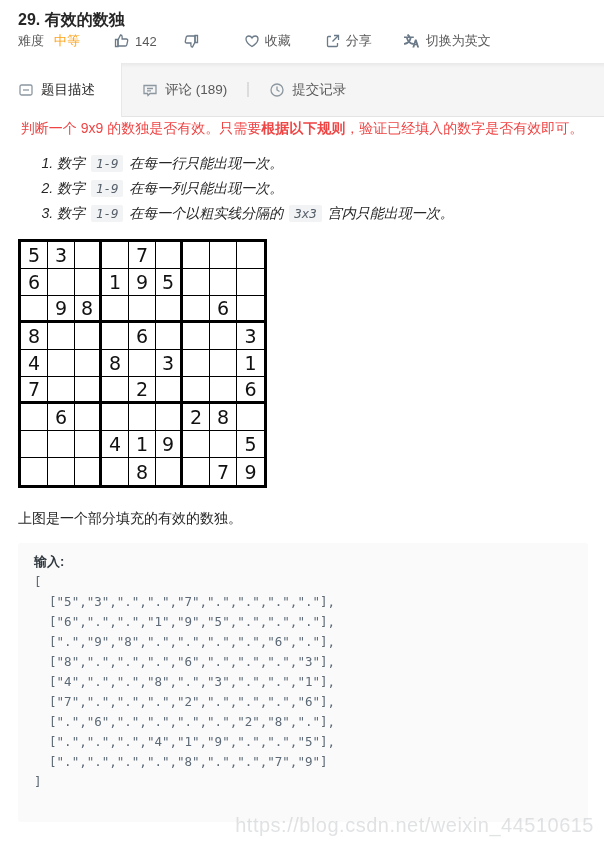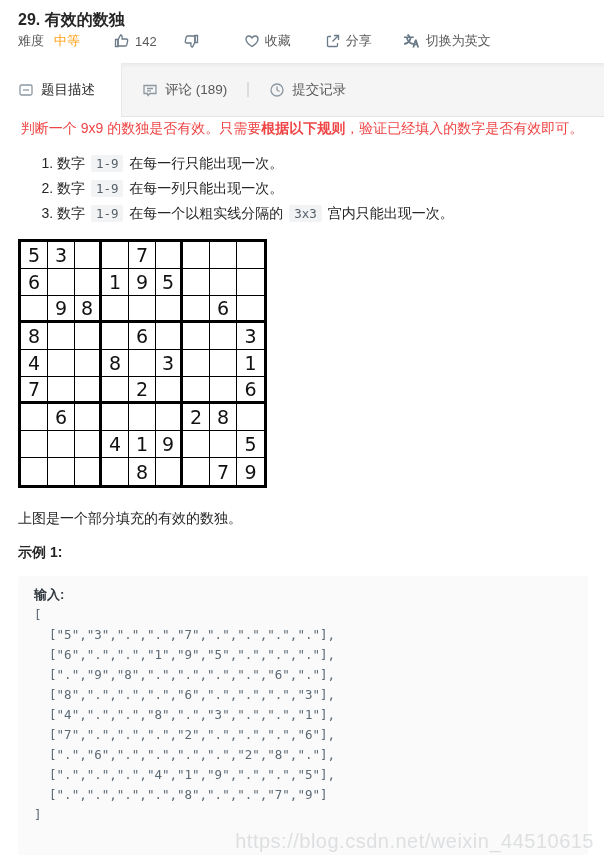--- a/index.html
+++ b/index.html
@@ -43,21 +43,21 @@
   
   .content { padding:0 18px; }
   .intro { line-height:22px; color:#ef4444;text-align:center; }
   .intro b { font-weight:bold; }
   code.inline {
     font-family:"DejaVu Sans Mono","Liberation Mono",monospace;
     font-size:12.5px; color:#56606b; background:#f2f3f4;
     padding:1px 5px; border-radius:2px; margin:0 2px;
   }
   ol.rules { margin:12px 0 0 21px; padding-left:18px; }
-  ol.rules li { line-height:25px; color:#262626; }
+  ol.rules li { line-height:25px; color:#262626;font-style:italic; }
   
   .sudoku {
     margin-top:13px; display:grid; grid-template-columns:repeat(9,27px);
     grid-auto-rows:27px; width:max-content; border:3px solid #000;
     background:#fff;
   }
   .sudoku .cell {
     border-right:1px solid #000; border-bottom:1px solid #000;
     display:flex; align-items:center; justify-content:center;
     font-family:"DejaVu Sans",sans-serif; font-size:19px; color:#111;
@@ -73,21 +73,21 @@
   .code-block {
     margin-top:14px; width:570px; background:#fafafa; border-radius:3px;
     padding:9px 16px 10px 16px;
     font-family:"DejaVu Sans Mono","Liberation Mono",monospace;
     font-size:12.5px; line-height:20px; color:#5c6975; white-space:pre;
   }
   .code-block b { color:#30383f; font-weight:bold;
     font-family:"Liberation Sans","DejaVu Sans",sans-serif; font-size:13px; }
   
   .watermark {
-    position:absolute; right:10px; bottom:5px; font-size:20px;
+    position:absolute; right:10px; bottom:21px; font-size:20px;
     color:rgba(187,190,195,0.45); letter-spacing:0.5px; pointer-events:none;
     font-family:"Liberation Sans",sans-serif;
   }
 </style>
 </head>
 <body>
 
 <div class="header">
   <div class="title">29. 有效的数独</div>
   <div class="meta">
@@ -272,21 +272,20 @@
       <div class="cell last-row">8</div>
       <div class="cell br3 last-row"></div>
       <div class="cell last-row"></div>
       <div class="cell last-row">7</div>
       <div class="cell last-col last-row">9</div>
     </div>
 
   <p class="para">上图是一个部分填充的有效的数独。</p>
 
 
-  <p class="example-label">示例 1:</p>
 
   <pre class="code-block"><b>输入:</b>
 <span id="code-lines">[
   ["5","3",".",".","7",".",".",".","."],
   ["6",".",".","1","9","5",".",".","."],
   [".","9","8",".",".",".",".","6","."],
   ["8",".",".",".","6",".",".",".","3"],
   ["4",".",".","8",".","3",".",".","1"],
   ["7",".",".",".","2",".",".",".","6"],
   [".","6",".",".",".",".","2","8","."],

